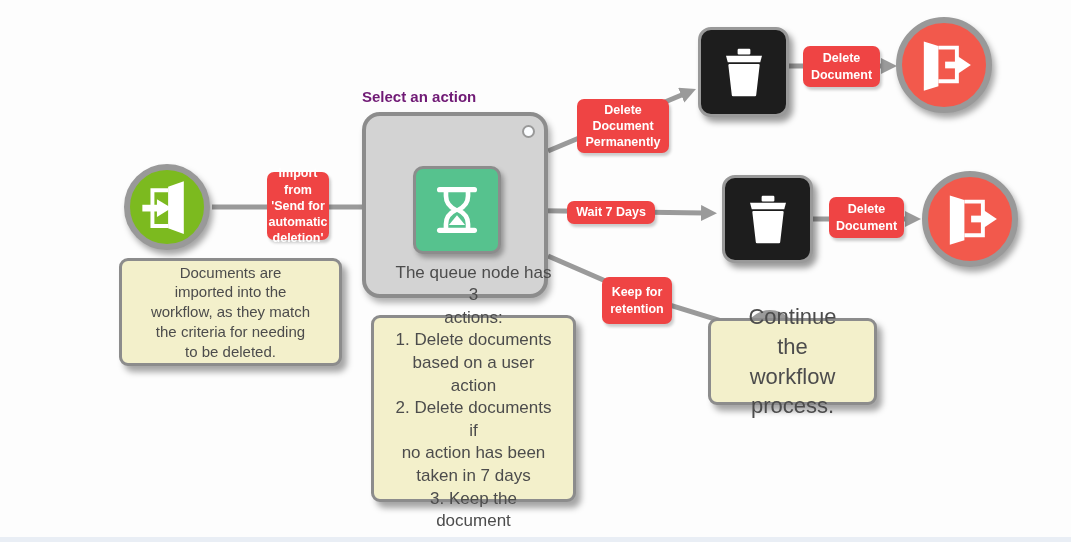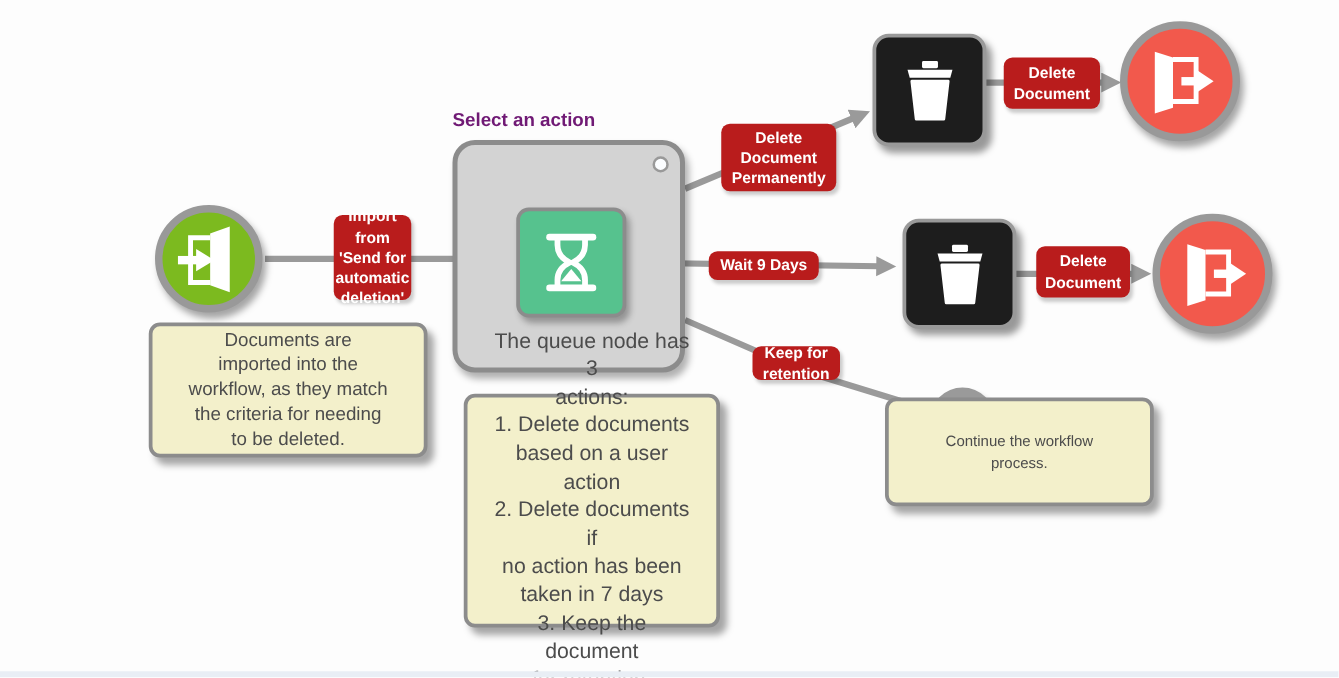--- a/index.html
+++ b/index.html
@@ -37,41 +37,41 @@
     box-shadow:3px 4px 5px rgba(0,0,0,.3);box-sizing:border-box;
     display:flex;align-items:center;justify-content:center;
   }
   .trash{
     background:#1d1d1d;border:3px solid #999;border-radius:13px;
     box-shadow:4px 5px 6px rgba(0,0,0,.4);z-index:3;
   }
   .trash1{left:698px;top:27px;width:91px;height:90px;}
   .trash2{left:722px;top:175px;width:91px;height:88px;}
   .edge-label{
-    position:absolute;z-index:4;background:#b91c1c;color:#fff;
+    position:absolute;z-index:4;background:#ef4444;color:#fff;
     border-radius:7px;font-size:12.5px;font-weight:bold;line-height:1.3;
     display:flex;align-items:center;justify-content:center;text-align:center;
     white-space:pre-line;padding:2px 4px;box-sizing:border-box;
     box-shadow:2px 3px 3px rgba(0,0,0,.2);
   }
   .lbl-import{left:267px;top:172px;width:62px;height:68px;}
   .lbl-delperm{left:577px;top:99px;width:92px;height:54px;}
   .lbl-wait{left:567px;top:201px;width:88px;height:23px;}
-  .lbl-keep{left:602px;top:277px;width:70px;height:27px;}
+  .lbl-keep{left:602px;top:277px;width:70px;height:47px;}
   .lbl-deldoc1{left:803px;top:46px;width:77px;height:41px;}
   .lbl-deldoc2{left:829px;top:197px;width:75px;height:41px;}
   .note{
     position:absolute;z-index:5;background:#f3f0cb;border:3px solid #8c8c8c;
     border-radius:9px;color:#4c4c4c;font-weight:normal;text-align:center;
     white-space:pre-line;display:flex;align-items:center;justify-content:center;
     box-shadow:5px 6px 6px rgba(0,0,0,.35);box-sizing:border-box;padding:4px 21px;
   }
   .note1{left:119px;top:258px;width:223px;height:108px;font-size:15px;line-height:1.32;}
   .note2{left:371px;top:315px;width:205px;height:187px;font-size:17px;line-height:1.33;}
-  .note3{left:708px;top:318px;width:215px;height:87px;font-size:12px;line-height:1.35;}
+  .note3{left:708px;top:318px;width:169px;height:87px;font-size:22px;line-height:1.35;}
   .hidden-node{
     position:absolute;left:744px;top:310px;width:52px;height:52px;
     background:#9a9a9a;border-radius:50%;z-index:2;
     box-shadow:3px 4px 4px rgba(0,0,0,.3);
   }
   .bottom-strip{
     position:absolute;left:0;bottom:0;width:1071px;height:5px;
     background:#e9eef5;z-index:6;
   }
   .icon{display:flex;align-items:center;justify-content:center;}
@@ -122,21 +122,21 @@
     </div>
   </div>
 
   <div class="edge-label lbl-import">Import from
 'Send for
 automatic
 deletion'</div>
   <div class="edge-label lbl-delperm">Delete
 Document
 Permanently</div>
-  <div class="edge-label lbl-wait">Wait 9 Days</div>
+  <div class="edge-label lbl-wait">Wait 7 Days</div>
   <div class="edge-label lbl-keep">Keep for
 retention</div>
   <div class="edge-label lbl-deldoc1">Delete
 Document</div>
   <div class="edge-label lbl-deldoc2">Delete
 Document</div>
 
   <div class="node trash trash1">
     <span class="icon">
       <svg width="58" height="60" viewBox="0 0 100 100">

